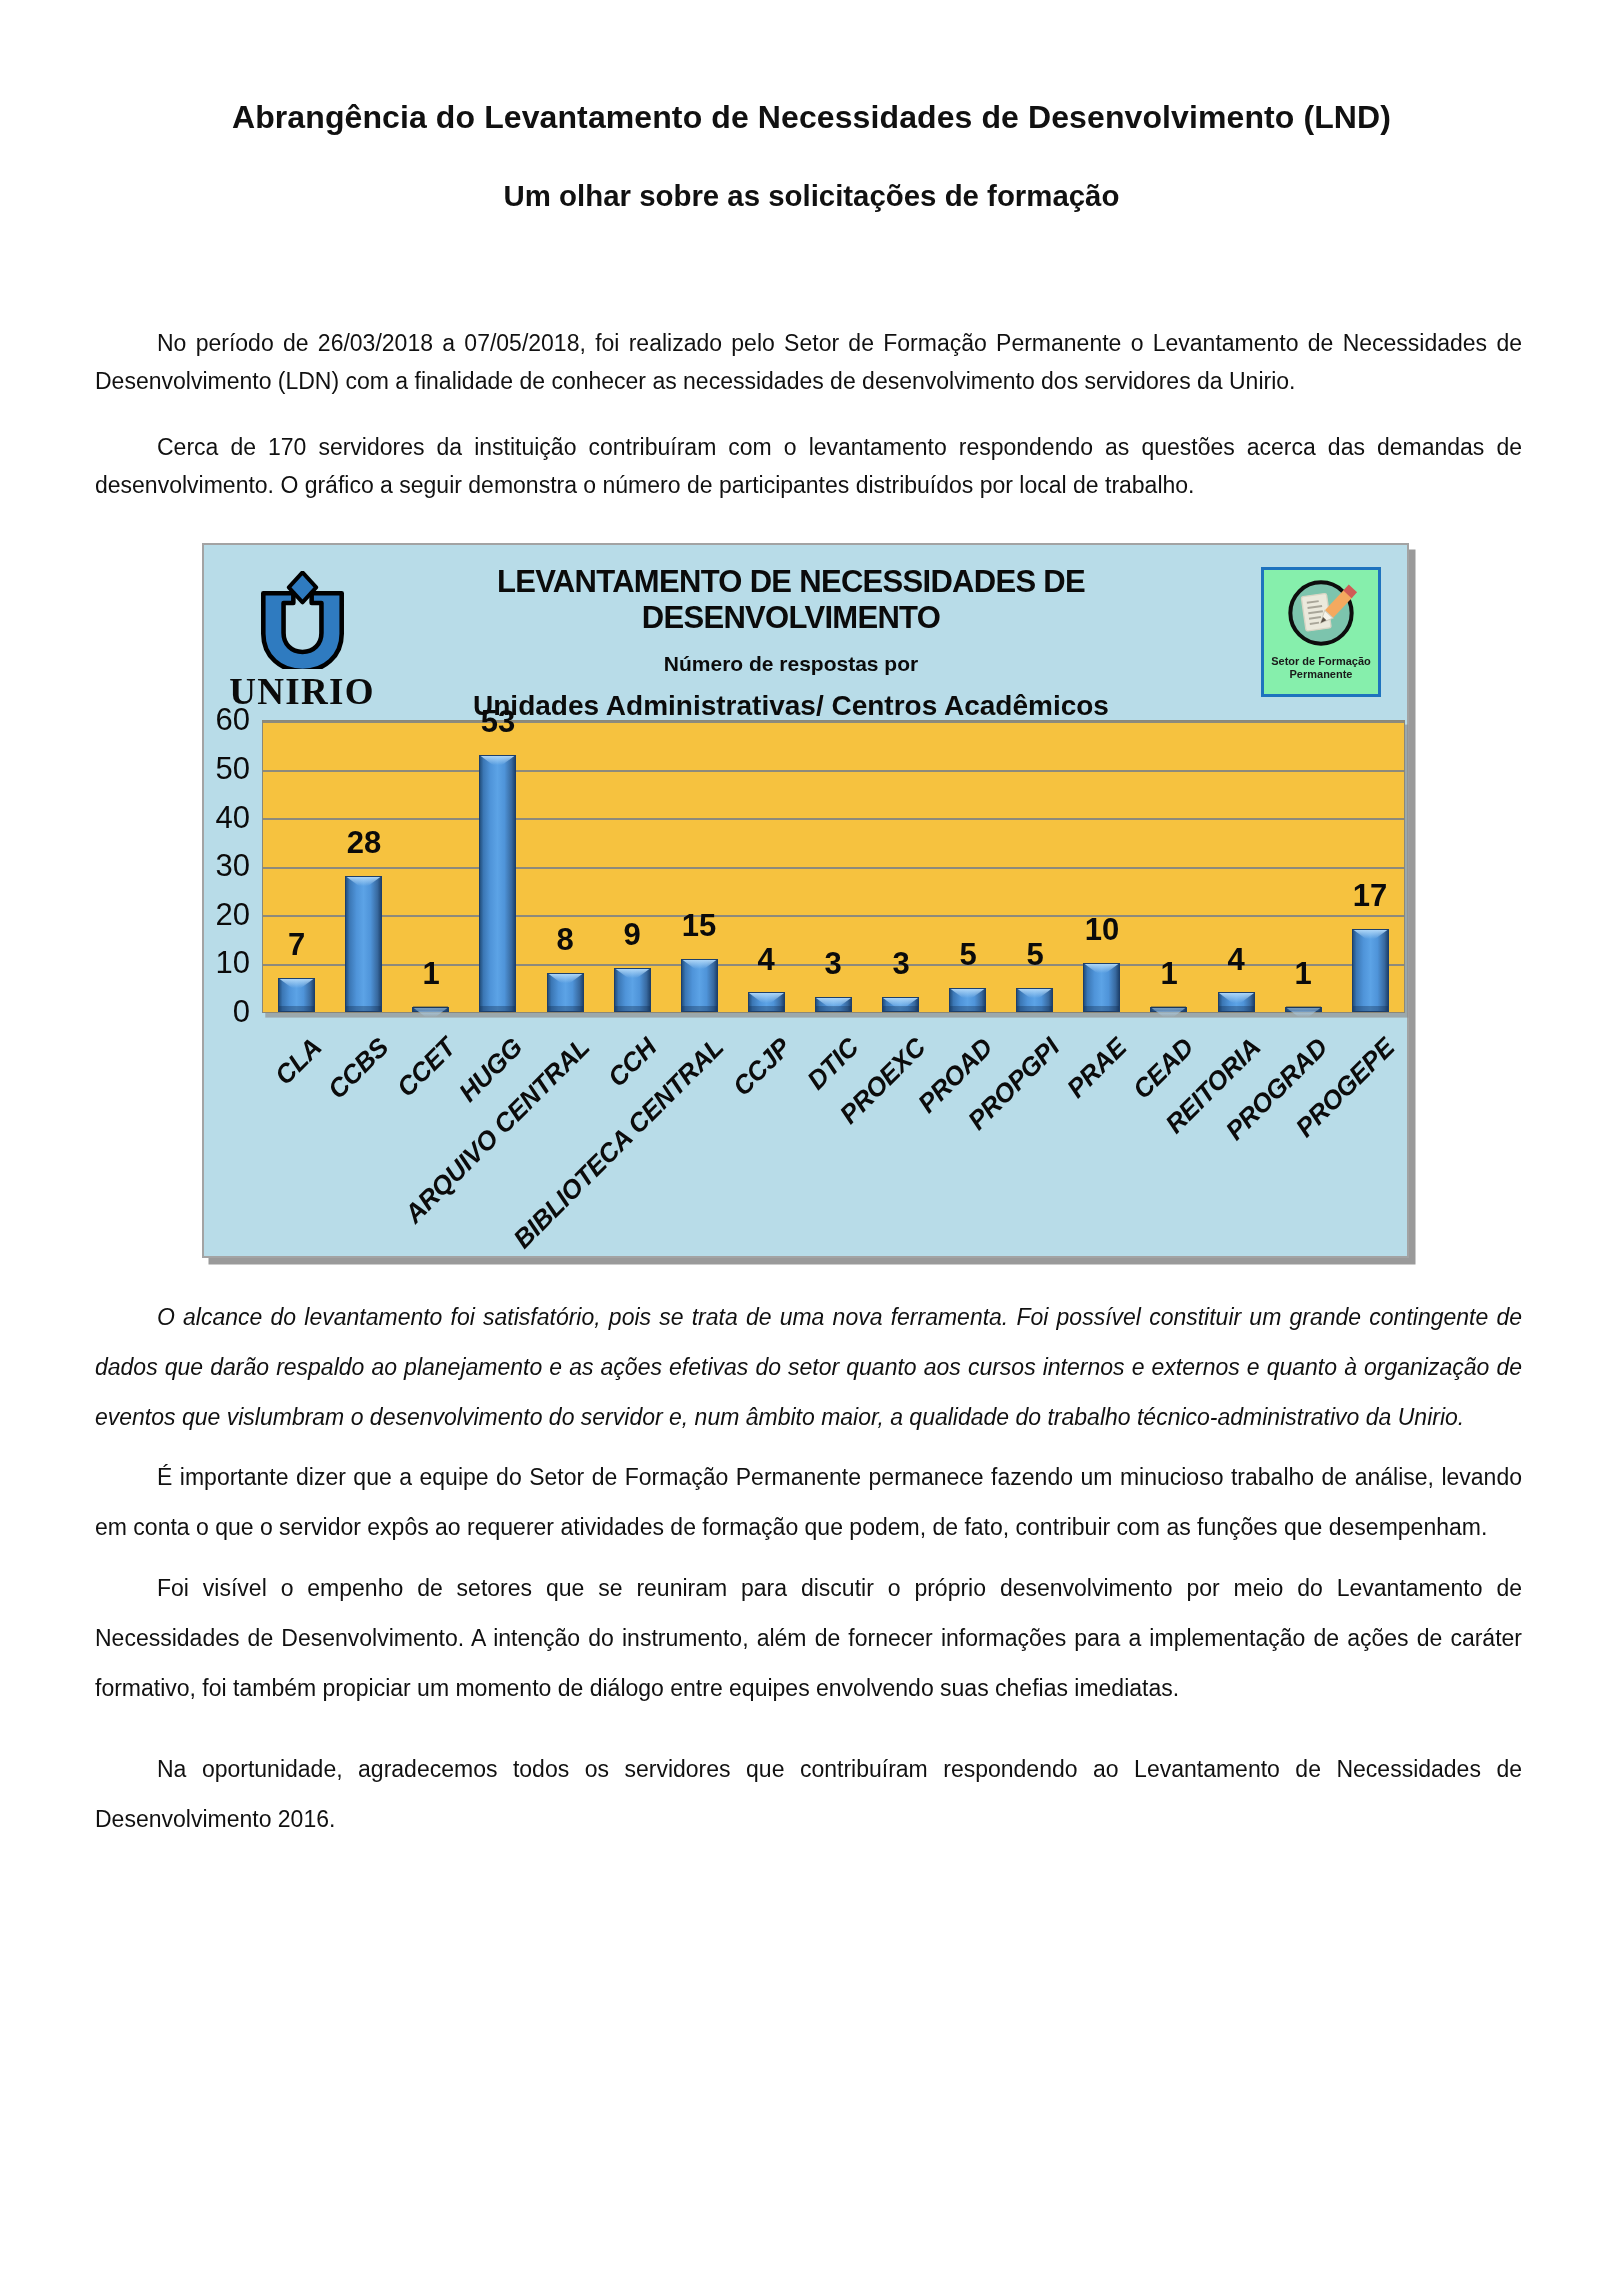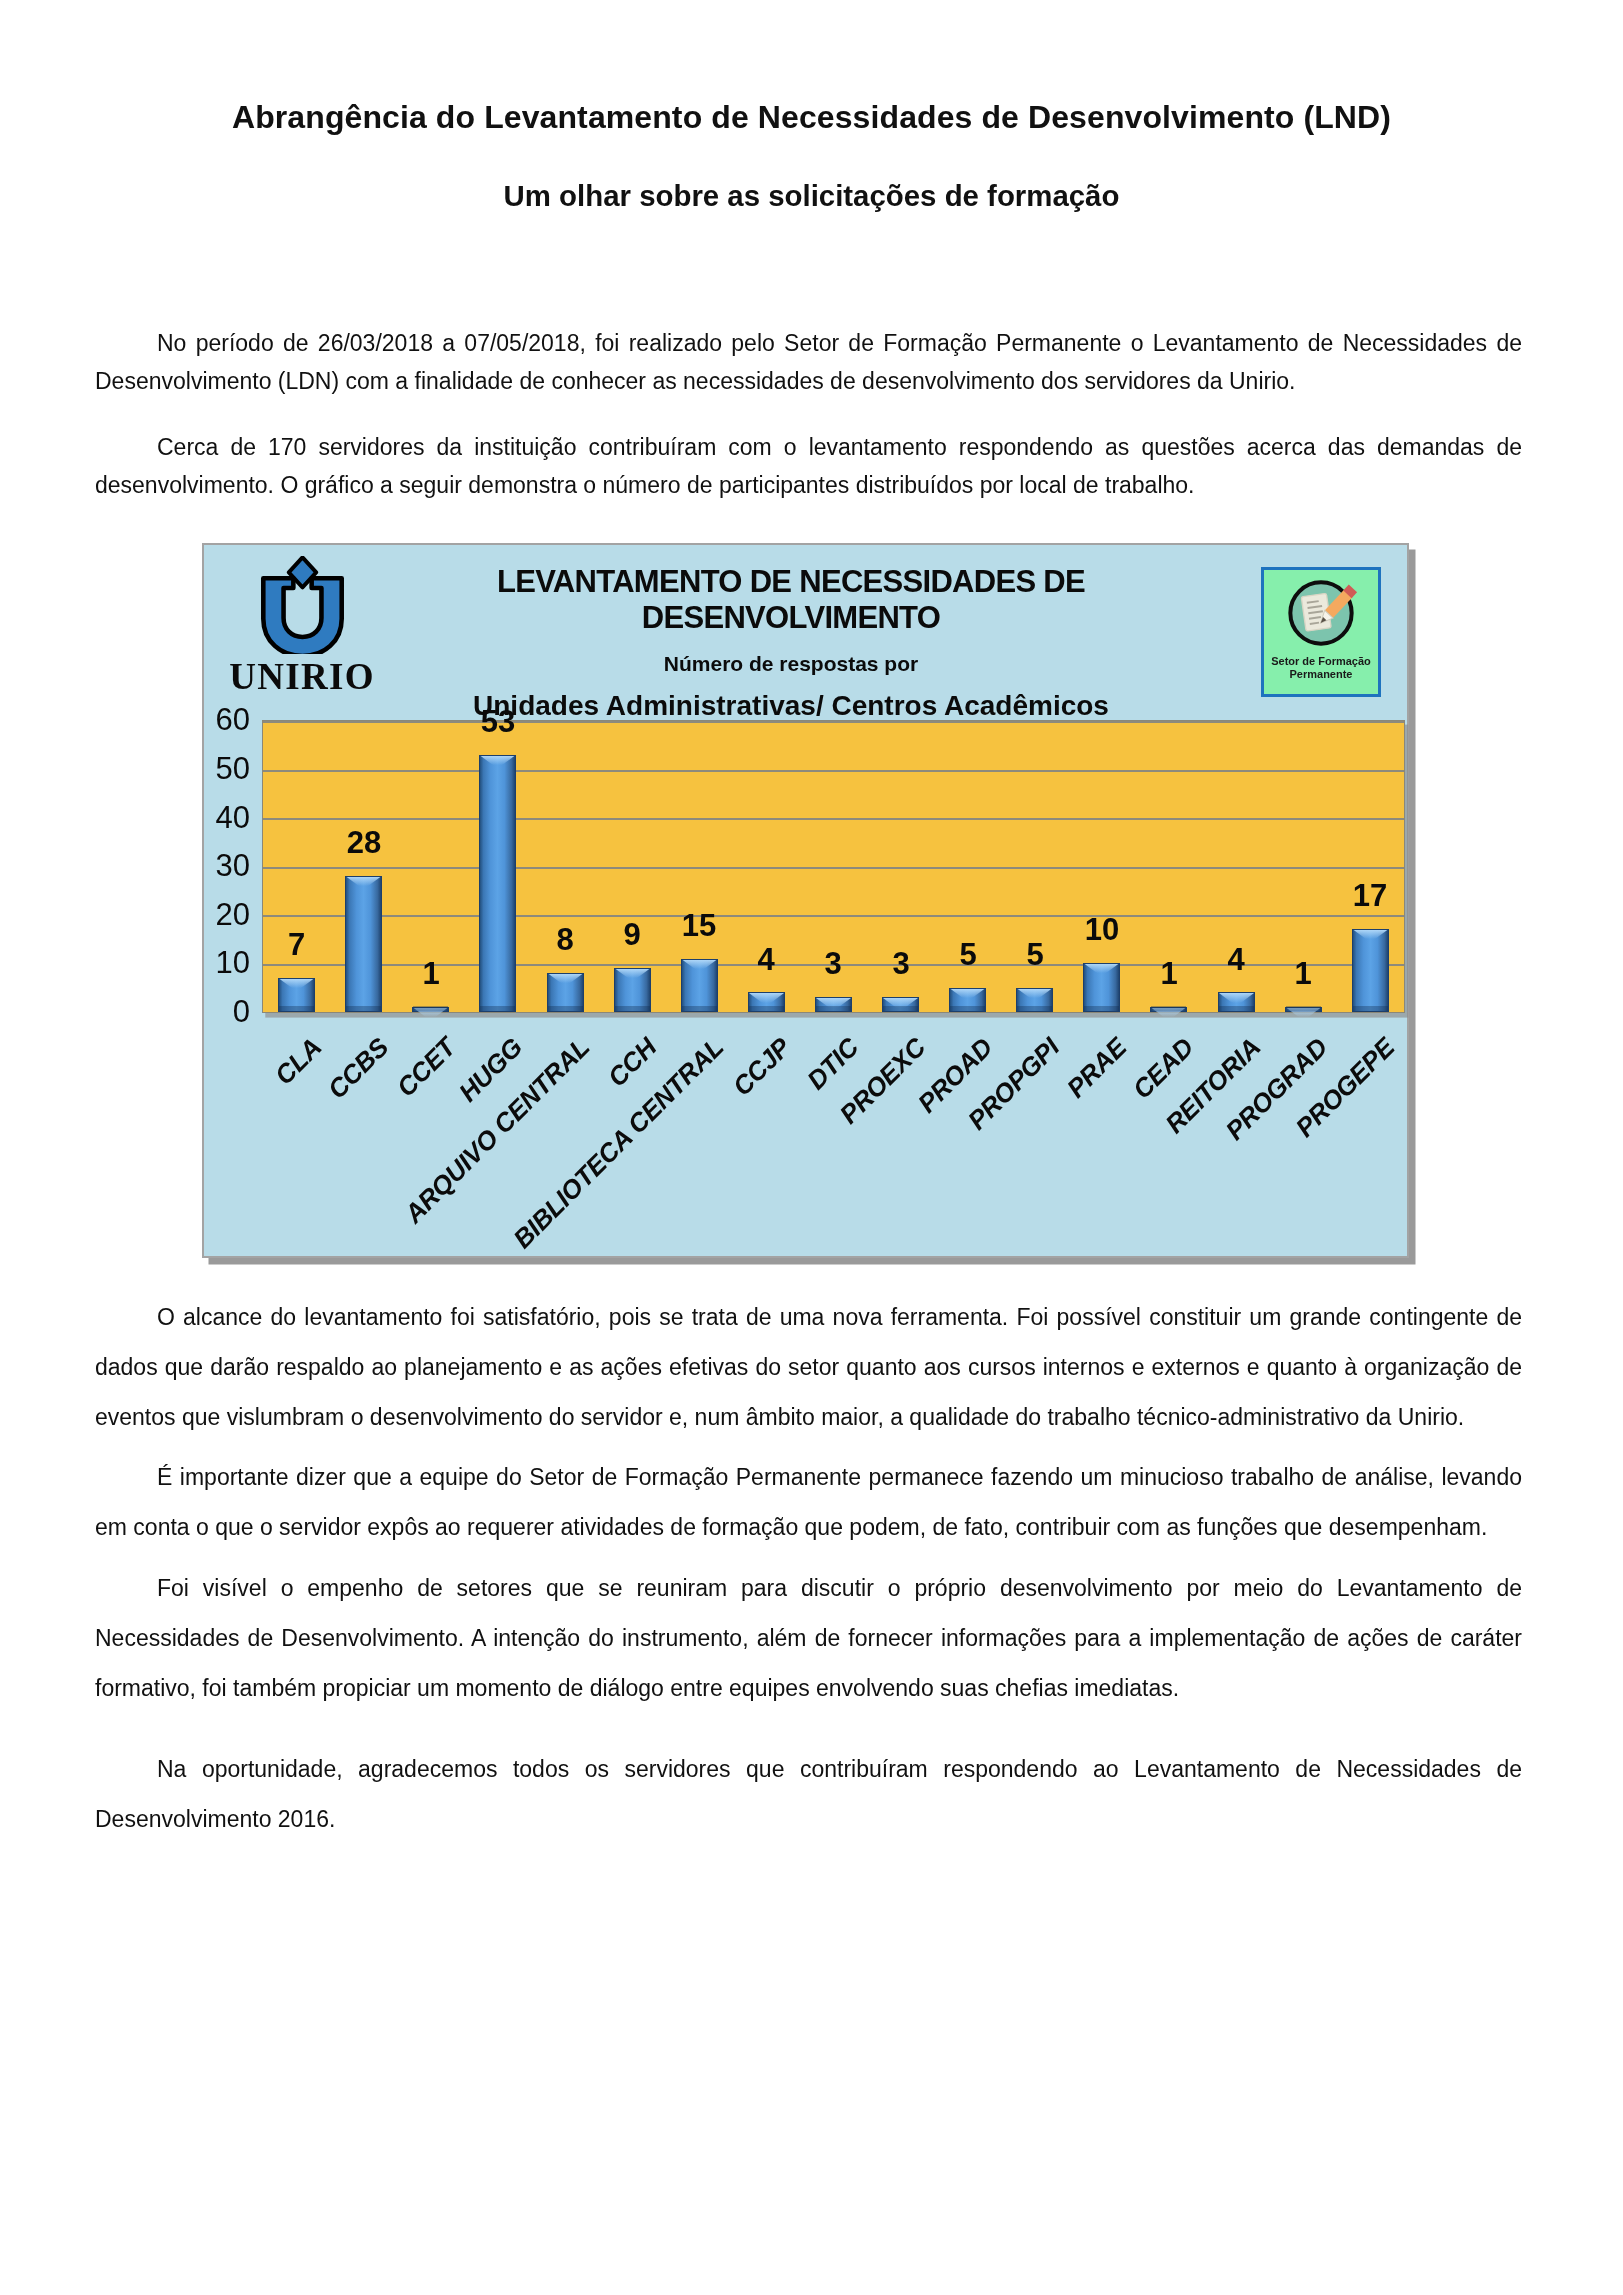--- a/index.html
+++ b/index.html
@@ -30,34 +30,34 @@
     text-indent:62px;
   }
   p.para.first{margin-top:110px;}
   p.para-wide{
     width:1427px;
     margin:10.5px 0 0 95px;
     font-size:23px;line-height:50px;
     text-align:justify;
     text-indent:62px;
   }
-  p.para-wide.after-chart{margin-top:34px;}
+  p.para-wide.after-chart{margin-top:34px;font-style:italic;}
   p.para-wide.last{margin-top:31px;}
 
   
   .chart-box{
     position:relative;
     margin:39px 0 0 202px;
     width:1207px;height:715px;
     box-sizing:border-box;
     background:#b8dce8;
     border:2px solid #a3a3a3;
     box-shadow:6.5px 6.5px 0 #9a9a9a;
   }
-  .logo{position:absolute;left:19.6px;top:11px;width:157px;text-align:center;}
+  .logo{position:absolute;left:19.6px;top:26px;width:157px;text-align:center;}
   .logo svg{display:block;margin:0 auto;}
   .logo-text{
     font-family:"Liberation Serif", serif;
     font-weight:bold;font-size:37px;letter-spacing:1.3px;color:#0b0b0b;
     margin-top:1.3px;
   }
   .chart-titles{position:absolute;left:193px;right:222px;top:19.6px;text-align:center;color:#0b0b0b;}
   .ct1{font-size:31px;font-weight:bold;letter-spacing:-0.7px;}
   .ct2{font-size:21px;font-weight:bold;margin-top:15.7px;}
   .ct3{font-size:28px;font-weight:bold;margin-top:14.4px;}

